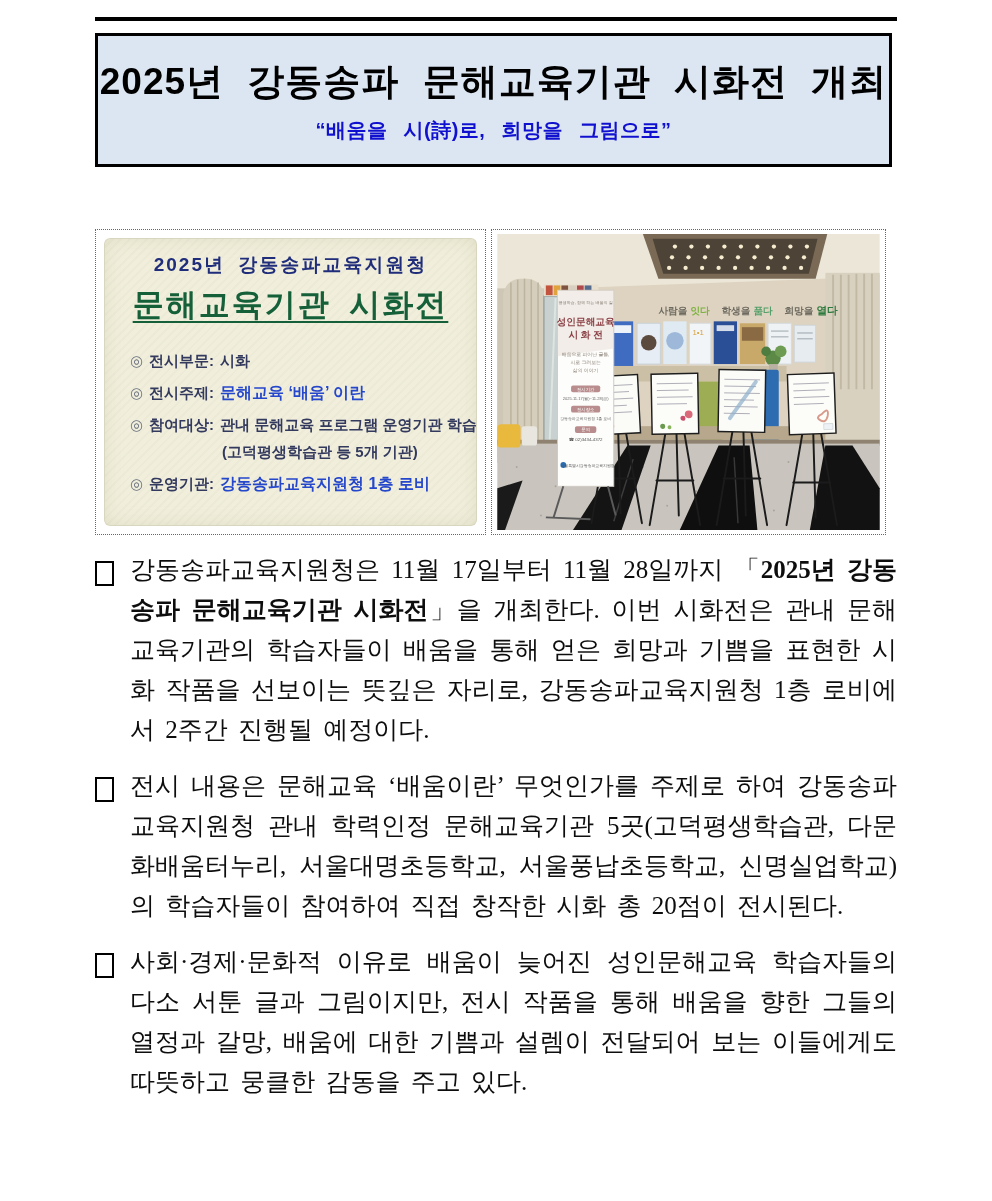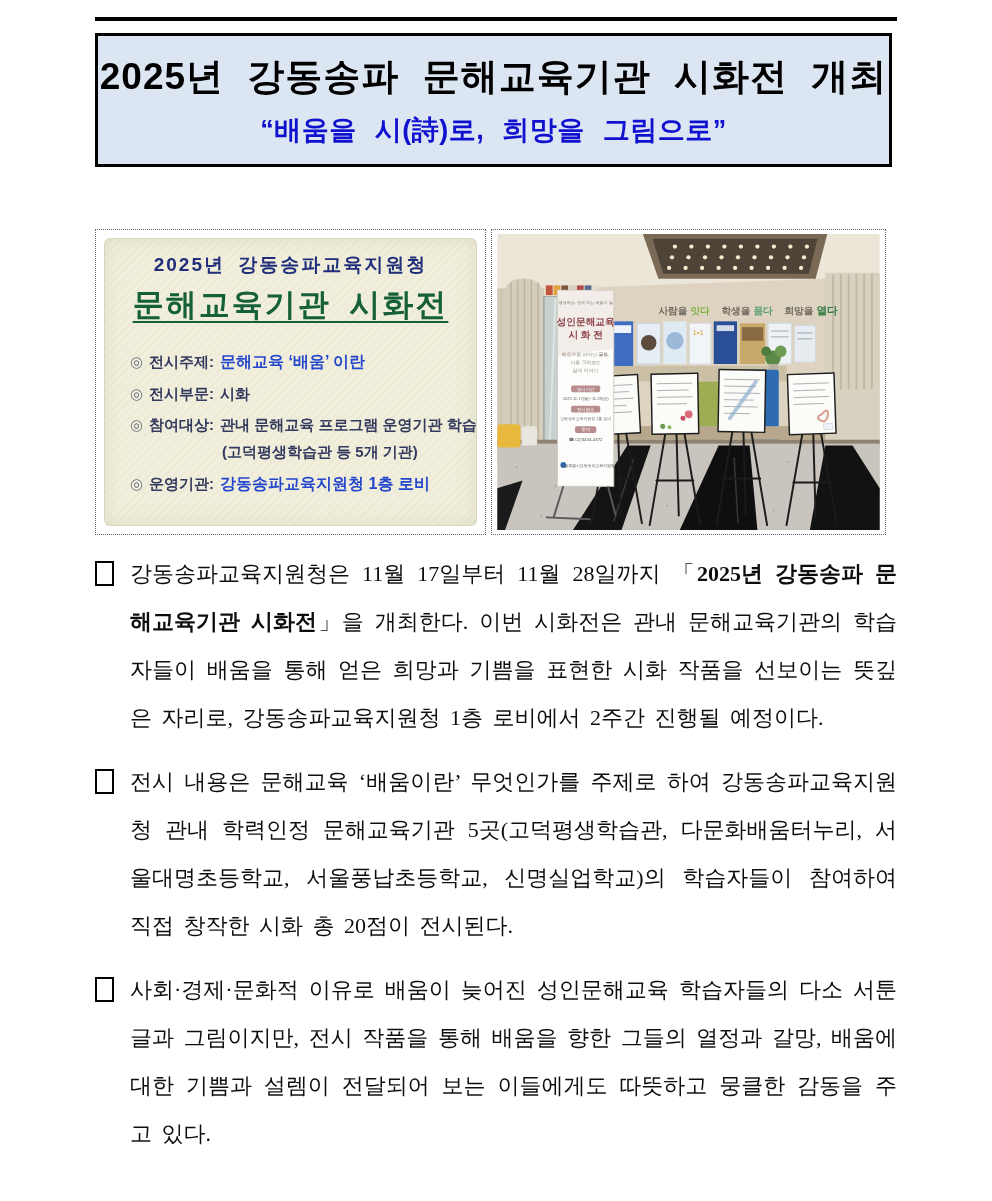--- a/index.html
+++ b/index.html
@@ -5,21 +5,21 @@
   html,body{margin:0;padding:0;background:#ffffff;}
   .page{position:relative;width:992px;height:1201px;background:#fff;overflow:hidden;
         font-family:"Liberation Serif","DejaVu Serif",serif;color:#111;}
   .top-rule{position:absolute;left:95px;top:17px;width:802px;height:4px;background:#000;}
   .header-box{position:absolute;left:95px;top:33px;width:797px;height:134px;box-sizing:border-box;
         background:#dce6f2;border:3px solid #000;display:flex;flex-direction:column;
         align-items:center;justify-content:center;gap:10px;}
   .header-title{font-family:"Liberation Sans","DejaVu Sans",sans-serif;font-weight:800;
         font-size:37px;color:#000;letter-spacing:1px;word-spacing:12px;white-space:nowrap;}
   .header-sub{font-family:"Liberation Sans","DejaVu Sans",sans-serif;font-weight:800;
-        font-size:27px;color:#1010cf;letter-spacing:0.5px;word-spacing:10px;white-space:nowrap;}
+        font-size:20px;color:#1010cf;letter-spacing:0.5px;word-spacing:10px;white-space:nowrap;}
   .images-row{position:absolute;left:95px;top:229px;display:flex;gap:5px;}
   .img-cell{box-sizing:border-box;border:1px dotted #666;background:#fff;}
   .img-cell.left{width:391px;height:306px;padding:8px;}
   .img-cell.right{width:395px;height:306px;padding:4px;}
   .poster{width:100%;height:100%;box-sizing:border-box;background:#f1efdc;border-radius:6px;
         box-shadow:inset 0 0 0 1px #d9d6bf, inset 0 0 18px rgba(190,185,150,.35);
         background-image:repeating-linear-gradient(135deg, rgba(180,185,150,.08) 0 2px, transparent 2px 6px);
         font-family:"Liberation Sans","DejaVu Sans",sans-serif;padding:14px 10px 0 26px;overflow:hidden;}
   .poster-org{ text-align:center;font-size:19px;font-weight:800;color:#1f2d7a;
         letter-spacing:2px;word-spacing:6px;margin-right:16px;}
@@ -31,21 +31,21 @@
   .p-marker{color:#6b7280;margin-right:6px;}
   .p-label{color:#333a5e;margin-right:6px;}
   .p-value{color:#333a5e;}
   .p-value.blue{color:#2547cc;font-size:16px;}
   .p-sub{padding-left:92px;margin-top:-4px;}
   .photo-svg{display:block;width:100%;height:100%;}
   .body-text{position:absolute;left:95px;top:550px;width:802px;}
   .para{display:flex;margin-bottom:16px;}
   .bullet{flex:0 0 auto;width:19px;height:25px;border:2px solid #000;box-sizing:border-box;
         margin:11px 16px 0 0;background:transparent;}
-  .ptext{flex:1 1 auto;font-size:22px;line-height:48px;text-align:justify;word-spacing:4px;
+  .ptext{flex:1 1 auto;font-size:25px;line-height:40px;text-align:justify;word-spacing:4px;
         color:#0d0d0d;}
   .ptext .b{font-weight:700;}
 </style>
 </head>
 <body>
 
 <div class="page">
 
   <div class="top-rule"></div>
 
@@ -55,24 +55,24 @@
   </div>
 
   <div class="images-row">
 
     <div class="img-cell left">
       <div class="poster">
         <div class="poster-org">2025년 강동송파교육지원청</div>
         <div class="poster-title">문해교육기관 시화전</div>
         <div class="poster-items">
           <div class="p-item">
-            <span class="p-marker">◎</span><span class="p-label">전시주제:</span><span class="p-value blue">문해교육 ‘배움’ 이란</span>
+            <span class="p-marker">◎</span><span class="p-label">전시부문:</span><span class="p-value">시화</span>
           </div>
           <div class="p-item">
-            <span class="p-marker">◎</span><span class="p-label">전시부문:</span><span class="p-value">시화</span>
+            <span class="p-marker">◎</span><span class="p-label">전시주제:</span><span class="p-value blue">문해교육 ‘배움’ 이란</span>
           </div>
           <div class="p-item">
             <span class="p-marker">◎</span><span class="p-label">참여대상:</span><span class="p-value">관내 문해교육 프로그램 운영기관 학습자</span>
           </div>
           <div class="p-item p-sub">(고덕평생학습관 등 5개 기관)</div>
           <div class="p-item">
             <span class="p-marker">◎</span><span class="p-label">운영기관:</span><span class="p-value blue">강동송파교육지원청 1층 로비</span>
           </div>
 
         </div>

